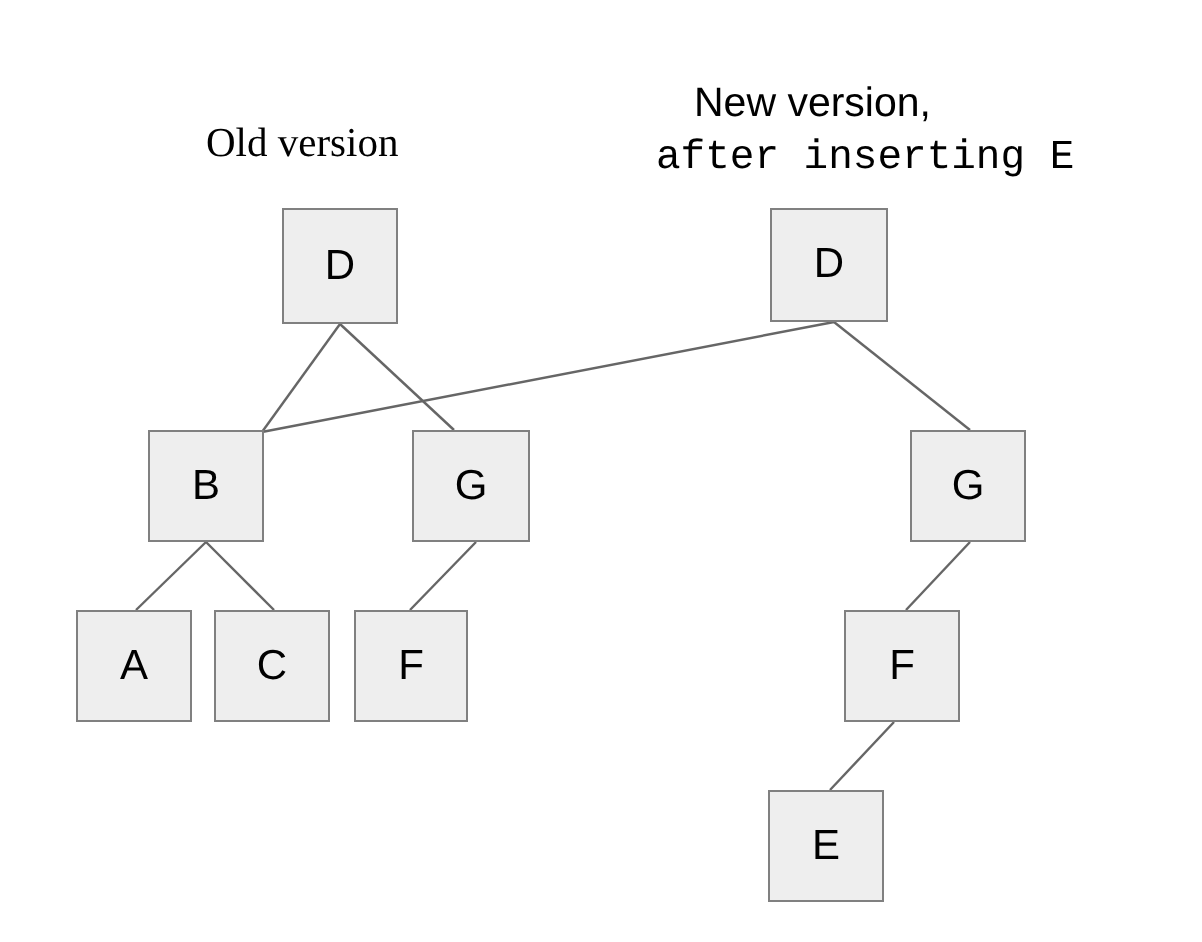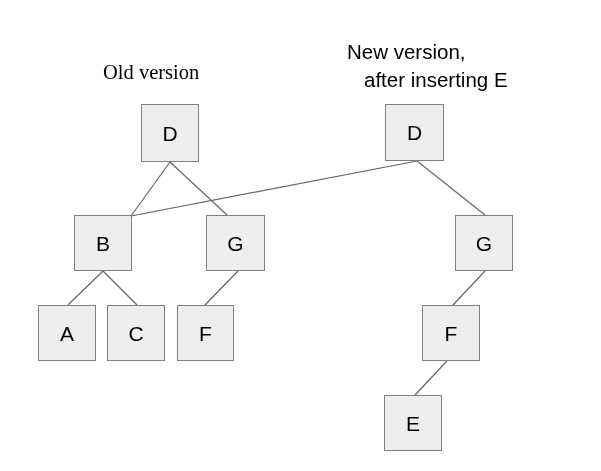--- a/index.html
+++ b/index.html
@@ -62,21 +62,21 @@
       <line x1="238" y1="271" x2="205" y2="305" stroke="#666666" stroke-width="1.2"></line>
       <line x1="417" y1="161" x2="131" y2="216" stroke="#666666" stroke-width="1.2"></line>
       <line x1="417" y1="161" x2="485" y2="215" stroke="#666666" stroke-width="1.2"></line>
       <line x1="485" y1="271" x2="453" y2="305" stroke="#666666" stroke-width="1.2"></line>
       <line x1="447" y1="361" x2="415" y2="395" stroke="#666666" stroke-width="1.2"></line>
     </svg>
 
   <div id="captions">
       <div class="caption" style="left: 103px; top: 57px; font-family: Liberation Serif, serif;">Old version</div>
       <div class="caption" style="left: 347px; top: 36px;">New version,</div>
-      <div class="caption" style="left: 364px; top: 64px;">after inserting E</div>
+      <div class="caption" style="left: 328px; top: 64px; font-family: Liberation Mono, monospace;">after inserting E</div>
     </div>
 
   <div id="nodes">
       <div class="node" style="left: 141px; top: 104px; width: 58px; height: 58px; background: rgb(238, 238, 238); border-color: rgb(128, 128, 128);">
         <span class="node-label">D</span>
       </div>
       <div class="node" style="left: 74px; top: 215px; width: 58px; height: 56px; background: rgb(238, 238, 238); border-color: rgb(128, 128, 128);">
         <span class="node-label">B</span>
       </div>
       <div class="node" style="left: 206px; top: 215px; width: 59px; height: 56px; background: rgb(238, 238, 238); border-color: rgb(128, 128, 128);">

